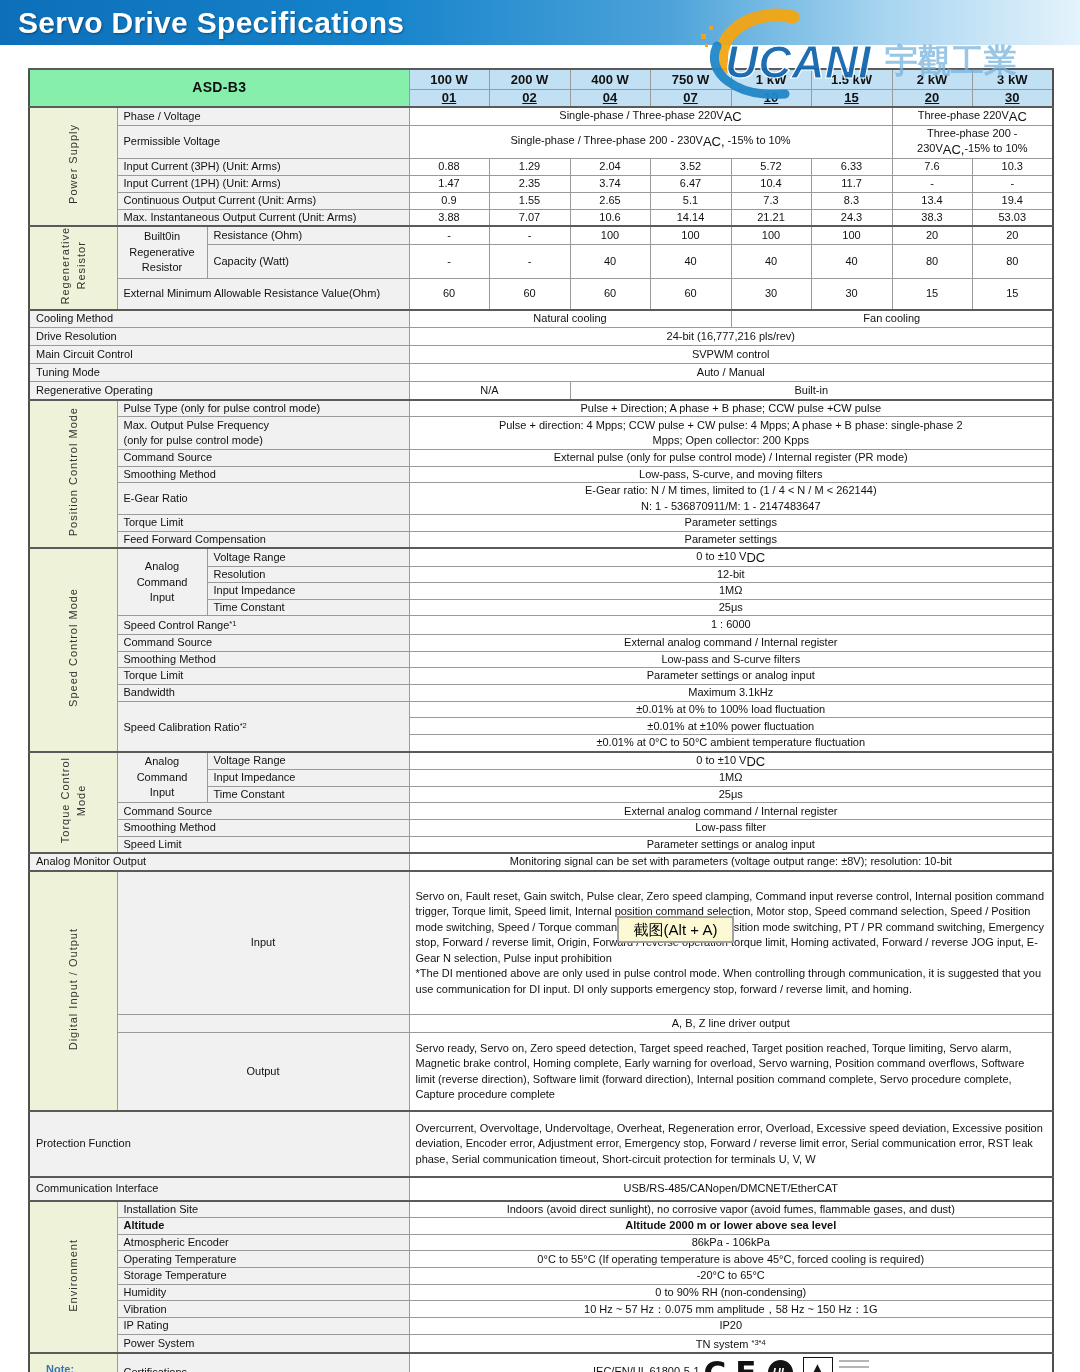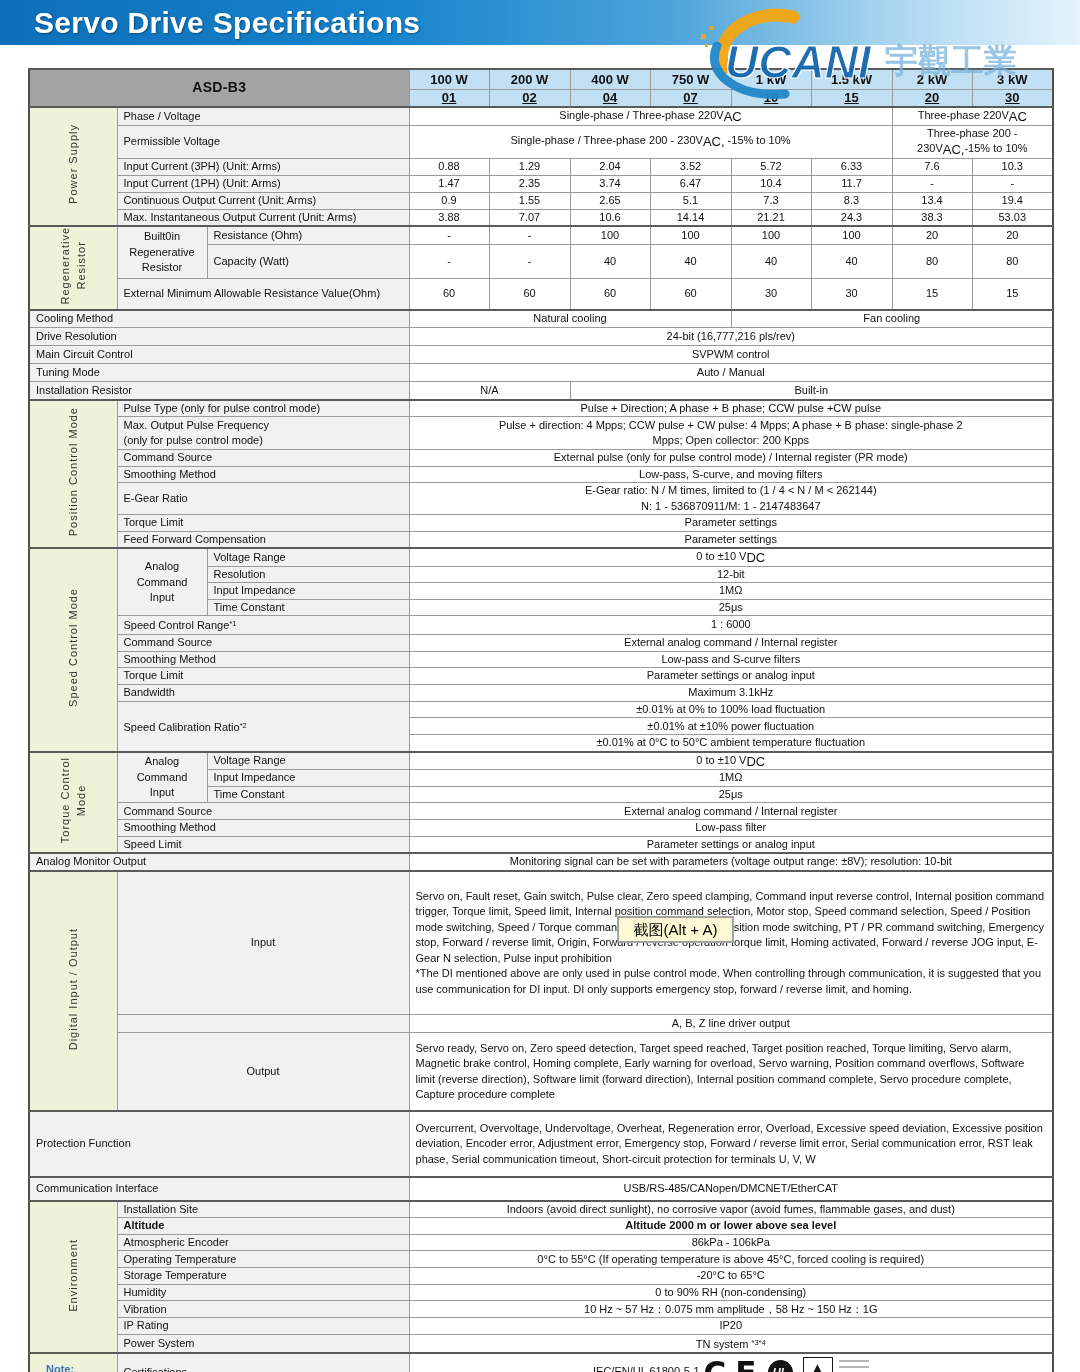--- a/index.html
+++ b/index.html
@@ -2,33 +2,33 @@
 <html><head>
 <meta charset="utf-8">
 <style>
   html,body{margin:0;padding:0;}
   body{width:1080px;height:1372px;background:#ffffff;position:relative;overflow:hidden;
        font-family:"Liberation Sans",sans-serif;color:#111;}
 
   
   .title-band{position:absolute;left:0;top:0;width:1080px;height:45px;
     background:linear-gradient(90deg,#0d6fb9 0%,#1583cb 35%,#4da3d9 62%,#a8d5f0 82%,#e4f3fc 100%);}
-  .title-band h1{margin:0;padding:6px 0 0 34px;font-size:30px;font-weight:bold;color:#fff;
+  .title-band h1{margin:0;padding:6px 0 0 18px;font-size:30px;font-weight:bold;color:#fff;
     letter-spacing:.3px;text-shadow:1px 1px 2px rgba(0,0,0,.35);}
 
   
   .logo{position:absolute;left:693px;top:4px;z-index:3;opacity:.95;}
 
   
   table{position:absolute;left:28px;top:68px;width:1024px;border-collapse:collapse;
         table-layout:fixed;border:2px solid #4f4f4f;}
   td{border:1px solid #9a9a9a;font-size:11px;line-height:15.5px;padding:0 3px;
      text-align:center;vertical-align:middle;background:#fff;word-wrap:break-word;}
   td.hdr{background:#c2e0f4;font-weight:bold;font-size:13px;}
-  td.hdrw{background:#a3a3a3;font-weight:bold;font-size:14px;letter-spacing:.3px;}
+  td.hdrw{background:#86efac;font-weight:bold;font-size:14px;letter-spacing:.3px;}
   td.lbl{background:#f1f1f1;text-align:left;padding-left:6px;}
   td.lblc{background:#f1f1f1;text-align:center;}
   td.cat{background:#eef2d8;padding:0;}
   td.vall{text-align:left;padding:2px 6px;}
   tr.sect td{border-top:2px solid #5a5a5a;}
   sub{font-size:13px;vertical-align:-2px;}
   sup{font-size:7.5px;vertical-align:3px;}
   .vtext{display:inline-block;writing-mode:vertical-rl;transform:rotate(180deg);
          white-space:pre;letter-spacing:1px;font-size:11px;color:#333;max-height:100%;}
 
@@ -209,21 +209,21 @@
       </tr>
       <tr style="height: 18px;">
         <td colspan="3" class="lbl">Main Circuit Control</td>
         <td colspan="8" class="val">SVPWM control</td>
       </tr>
       <tr style="height: 18px;">
         <td colspan="3" class="lbl">Tuning Mode</td>
         <td colspan="8" class="val">Auto / Manual</td>
       </tr>
       <tr style="height: 18px;">
-        <td colspan="3" class="lbl">Installation Resistor</td>
+        <td colspan="3" class="lbl">Regenerative Operating</td>
         <td colspan="2" class="val">N/A</td>
         <td colspan="6" class="val">Built-in</td>
       </tr>
       <tr class="sect" style="height: 17px;">
         <td rowspan="7" class="cat"><span class="vtext">Position Control Mode</span></td>
         <td colspan="2" class="lbl">Pulse Type (only for pulse control mode)</td>
         <td colspan="8" class="val">Pulse + Direction; A phase + B phase; CCW pulse +CW pulse</td>
       </tr>
       <tr style="height: 33px;">
         <td colspan="2" class="lbl">Max. Output Pulse Frequency<br>(only for pulse control mode)</td>

